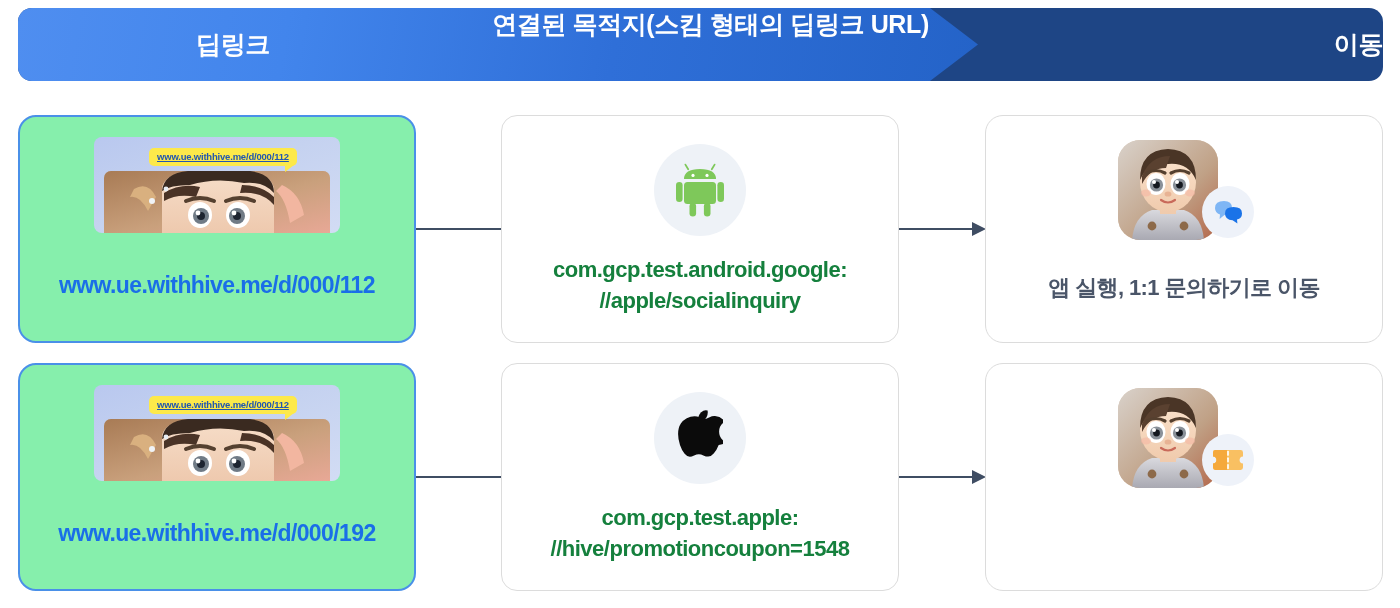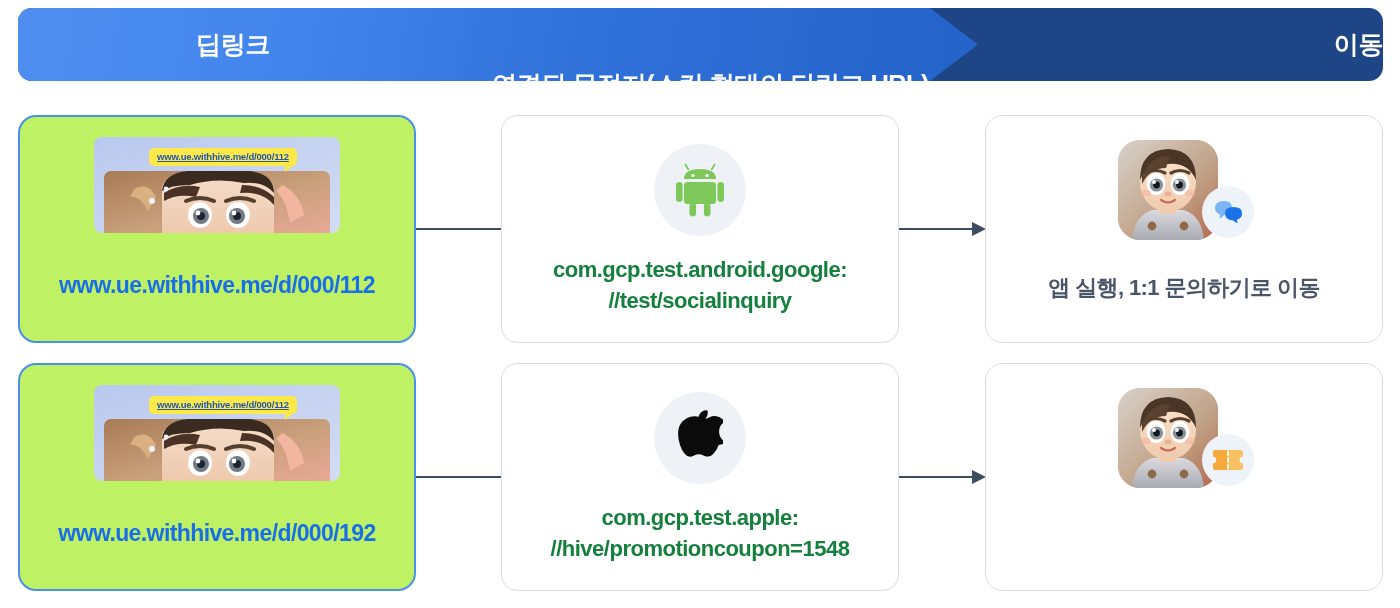--- a/index.html
+++ b/index.html
@@ -55,21 +55,21 @@
   .hdr-label {
     color: #ffffff;
     font-size: 25px;
     font-weight: bold;
     letter-spacing: -0.4px;
     white-space: nowrap;
   }
   .hdr-col1 { position: absolute; left: 0;    width: 430px; top: 0; height: 73px;
               display: flex; align-items: center; justify-content: center; }
   .hdr-col2 { position: absolute; left: 430px; width: 525px; top: 0; height: 93px;
-              display: flex; align-items: flex-end; justify-content: center; }
+              display: flex; align-items: flex-start; justify-content: center; }
   .hdr-col3 { position: absolute; left: 955px; width: 410px; top: 0; height: 73px;
               display: flex; align-items: center; justify-content: flex-end; }
 
   
   .row {
     position: absolute;
     left: 0;
     width: 1400px;
   }
   .row-1 { top: 115px; height: 228px; }
@@ -80,21 +80,21 @@
     position: absolute;
     box-sizing: border-box;
     background: #ffffff;
     border: 1.6px solid #dcdcdc;
     border-radius: 16px;
   }
   .card-deeplink {
     left: 18px;
     width: 398px;
     height: 228px;
-    background: #bef264;
+    background: #86efac;
     border: 2px solid #4a90e8;
     border-radius: 18px;
   }
   .card-scheme {
     left: 501px;
     width: 398px;
     height: 228px;
   }
   .card-action {
     left: 985px;
@@ -344,21 +344,21 @@
             <rect x="42.4" y="20" width="6.6" height="20" rx="3.3"></rect>
             <rect x="14.5" y="41" width="6.6" height="13.5" rx="3.3"></rect>
             <rect x="28.9" y="41" width="6.6" height="13.5" rx="3.3"></rect>
           </g>
           <circle cx="18" cy="13.4" r="1.6" fill="#ffffff"></circle>
           <circle cx="32" cy="13.4" r="1.6" fill="#ffffff"></circle>
         </svg>
       </div>
       <div class="scheme-text">
         <span>com.gcp.test.android.google:</span><br>
-        <span>//test/socialinquiry</span>
+        <span>//apple/socialinquiry</span>
       </div>
     </div>
 
     <div class="connector conn-b">
       <div class="conn-line"></div>
       <div class="conn-head"></div>
     </div>
 
     <div class="card card-action">
       <div class="avatar-wrap">

